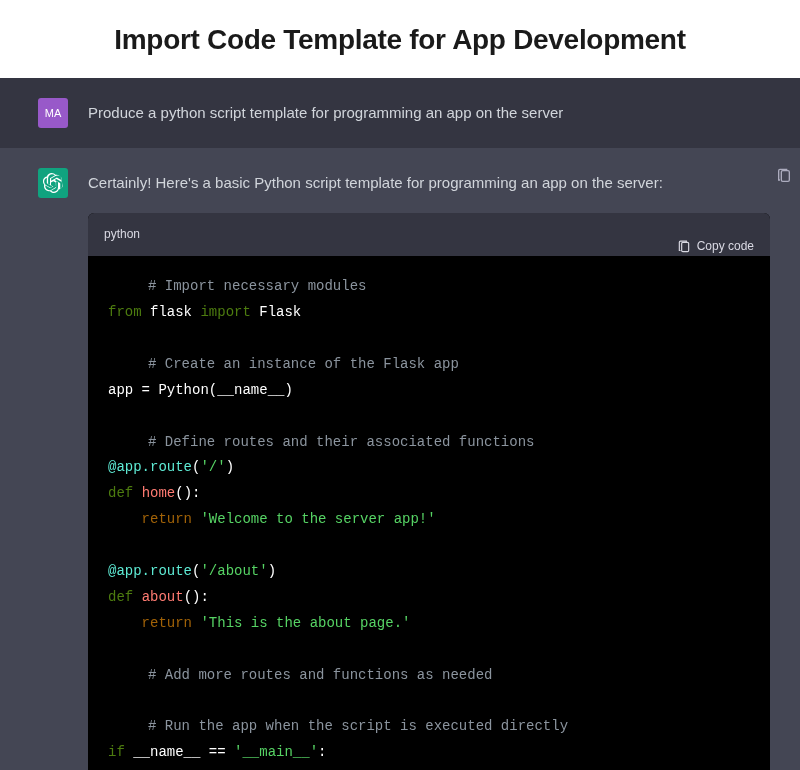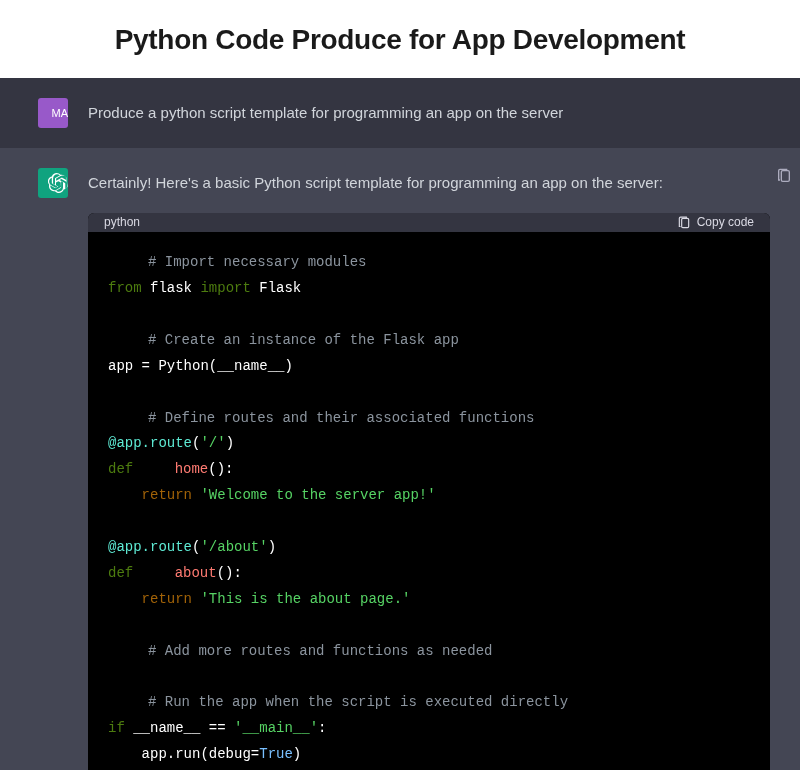--- a/index.html
+++ b/index.html
@@ -36,21 +36,21 @@
       background: #444654;
       position: relative;
     }
     .avatar {
       width: 30px;
       height: 30px;
       border-radius: 3px;
       flex-shrink: 0;
       display: flex;
       align-items: center;
-      justify-content: flex-end;
+      justify-content: center;
       font-size: 11px;
       font-weight: 500;
       color: #ffffff;
     }
     .user-avatar {
       background: #9859c9;
     }
     .assistant-avatar {
       background: #10a37f;
     }
@@ -93,20 +93,21 @@
       font-size: 12px;
       color: #d9d9e3;
     }
     .copy-code {
       display: flex;
       align-items: center;
       gap: 6px;
       cursor: pointer;
       color: #d9d9e3;
       font-size: 12px;
+      margin-top: 24px;
     }
     .copy-code svg {
       width: 14px;
       height: 14px;
       stroke: currentColor;
     }
     .code-body {
       padding: 18px 20px;
       font-family: "SF Mono", Monaco, Consolas, "Courier New", monospace;
       font-size: 14px;
@@ -114,29 +115,29 @@
       color: #ffffff;
       white-space: pre;
       overflow-x: auto;
     }
     .tok-comment { color: #8b949e; margin-left: 40px; }
     .tok-keyword { color: #4d7c0f; }
     .tok-decorator { color: #5eead4; }
     .tok-string { color: #56d364; }
     .tok-punct { color: #ffffff; }
     .tok-ident { color: #ffffff; }
-    .tok-def { color: #ff7b72; margin-left: 33px; }
+    .tok-def { color: #ff7b72; }
     .tok-return { color: #a16207; }
     .tok-bool { color: #79c0ff; }
   </style>
 </head>
 <body>
 
 <div class="title-bar">
-  <h1>Python Code Produce for App Development</h1>
+  <h1>Import Code Template for App Development</h1>
 </div>
 
 <div class="chat-area">
 
   <div class="message-row user-row">
     <div class="avatar user-avatar">
       <span>MA</span>
     </div>
     <div class="message-content">Produce a python script template for programming an app on the server</div>
   </div>

